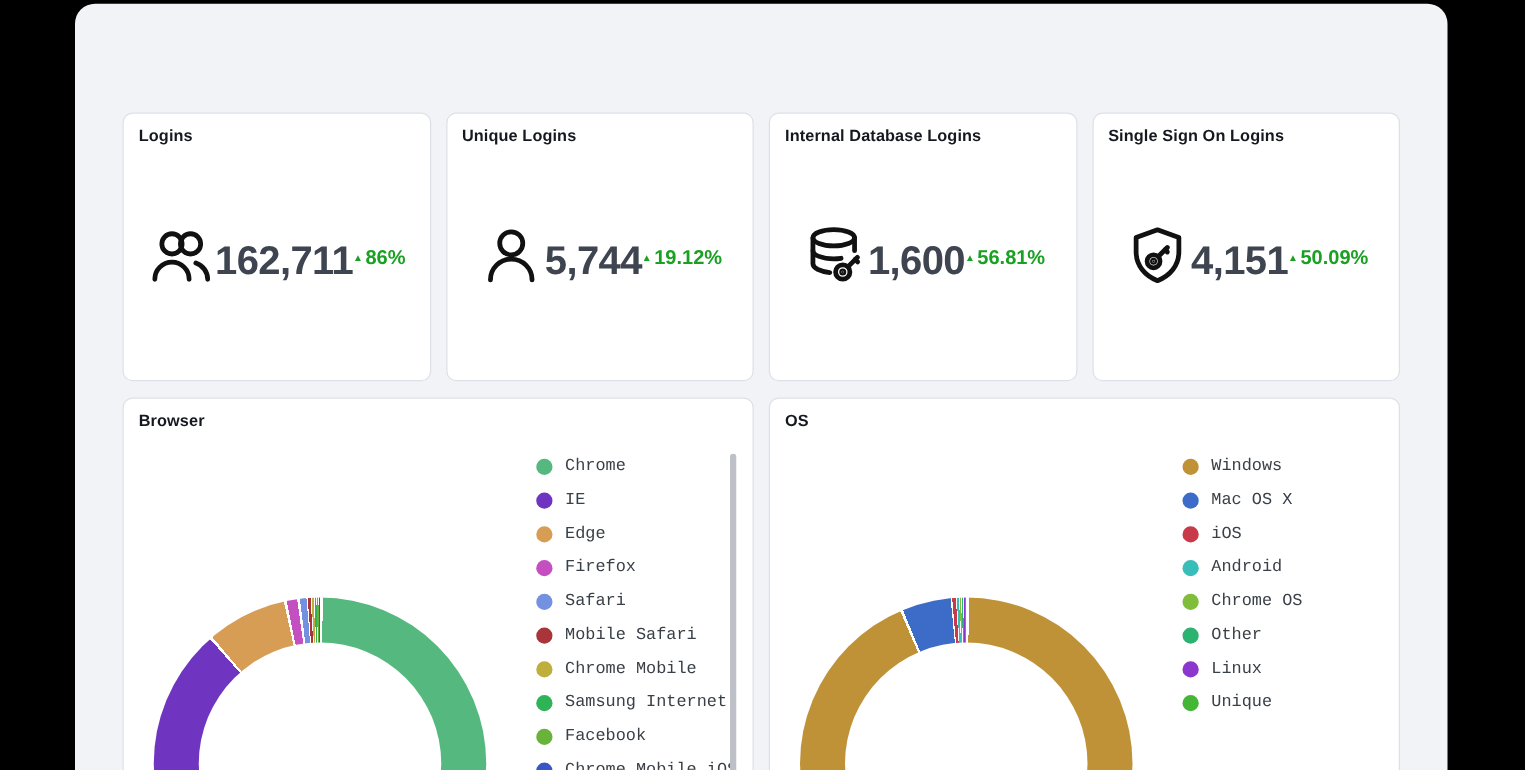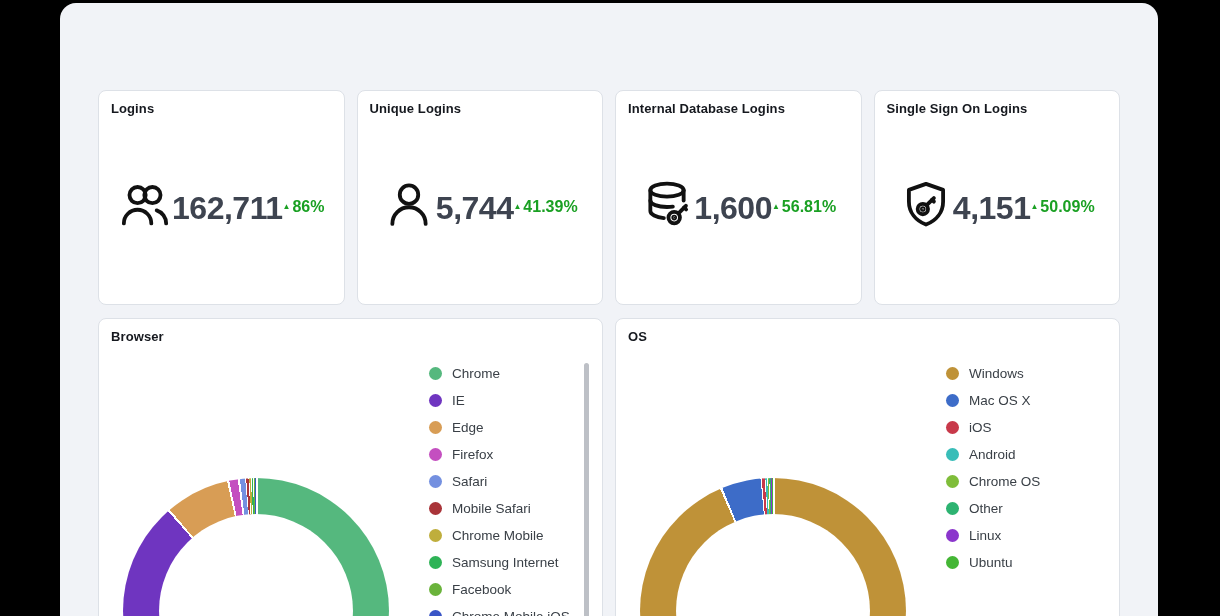--- a/index.html
+++ b/index.html
@@ -24,21 +24,21 @@
   .stat-delta { font-size:16px; font-weight:700; color:#1aa023; margin-top:3px;
                 display:flex; align-items:center; }
   .trend-up-icon { font-size:8px; margin-right:2px; line-height:1; }
   .trend-up-icon::before { content:"▲"; }
   .chart-card { flex:1; height:400px; overflow:hidden; }
   .donut { position:absolute; left:24px; top:159px; width:266px; height:266px;
            border-radius:50%; }
   .donut-hole { position:absolute; left:36px; top:36px; width:194px; height:194px;
                 border-radius:50%; background:#ffffff; }
   .legend { position:absolute; left:330px; top:44px; list-style:none; }
-  .legend li { display:flex; align-items:center; height:20px; margin-bottom:7px; }
+  .legend li { display:flex; align-items:center; height:20px; margin-bottom:7px;font-family:Liberation Mono, monospace; }
   .legend .dot { width:13px; height:13px; border-radius:50%; margin-right:10px;
                  flex:0 0 auto; }
   .legend .legend-label { font-size:13.5px; color:#3a4047; white-space:nowrap; }
   .legend-scrollbar { position:absolute; left:485px; top:44px; width:5px;
                       height:300px; border-radius:3px; background:#bdc0c6; }
 </style>
 </head>
 <body>
 
 <div class="panel">
@@ -70,21 +70,21 @@
         <div class="stat-body">
           <span class="stat-icon">
             <svg viewBox="0 0 24 24" fill="none" stroke="#111111" stroke-width="1.7" stroke-linecap="round" stroke-linejoin="round">
               <circle cx="12" cy="7.4" r="4.1"></circle>
               <path d="M4.6 20.4a7.4 7.4 0 0 1 14.8 0"></path>
             </svg>
           </span>
           <div class="stat-value">5,744</div>
           <div class="stat-delta">
             <span class="trend-up-icon"></span>
-            <span>41.39%</span>
+            <span>19.12%</span>
           </div>
         </div>
       </div>
 
       <div class="card stat-card">
         <div class="card-title">Internal Database Logins</div>
         <div class="stat-body">
           <span class="stat-icon">
             <svg viewBox="0 0 24 24" fill="none" stroke="#111111" stroke-width="1.7" stroke-linecap="round" stroke-linejoin="round">
               <ellipse cx="12" cy="5.4" rx="7.4" ry="2.9"></ellipse>
@@ -208,21 +208,21 @@
             <li>
               <span class="dot" style="background: rgb(45, 179, 113);"></span>
               <span class="legend-label">Other</span>
             </li>
             <li>
               <span class="dot" style="background: rgb(139, 54, 204);"></span>
               <span class="legend-label">Linux</span>
             </li>
             <li>
               <span class="dot" style="background: rgb(68, 182, 53);"></span>
-              <span class="legend-label">Ubuntu</span>
+              <span class="legend-label">Unique</span>
             </li>
           </ul>
       </div>
 
     </div>
 
   </div>
 </div>
 
 </body></html>

